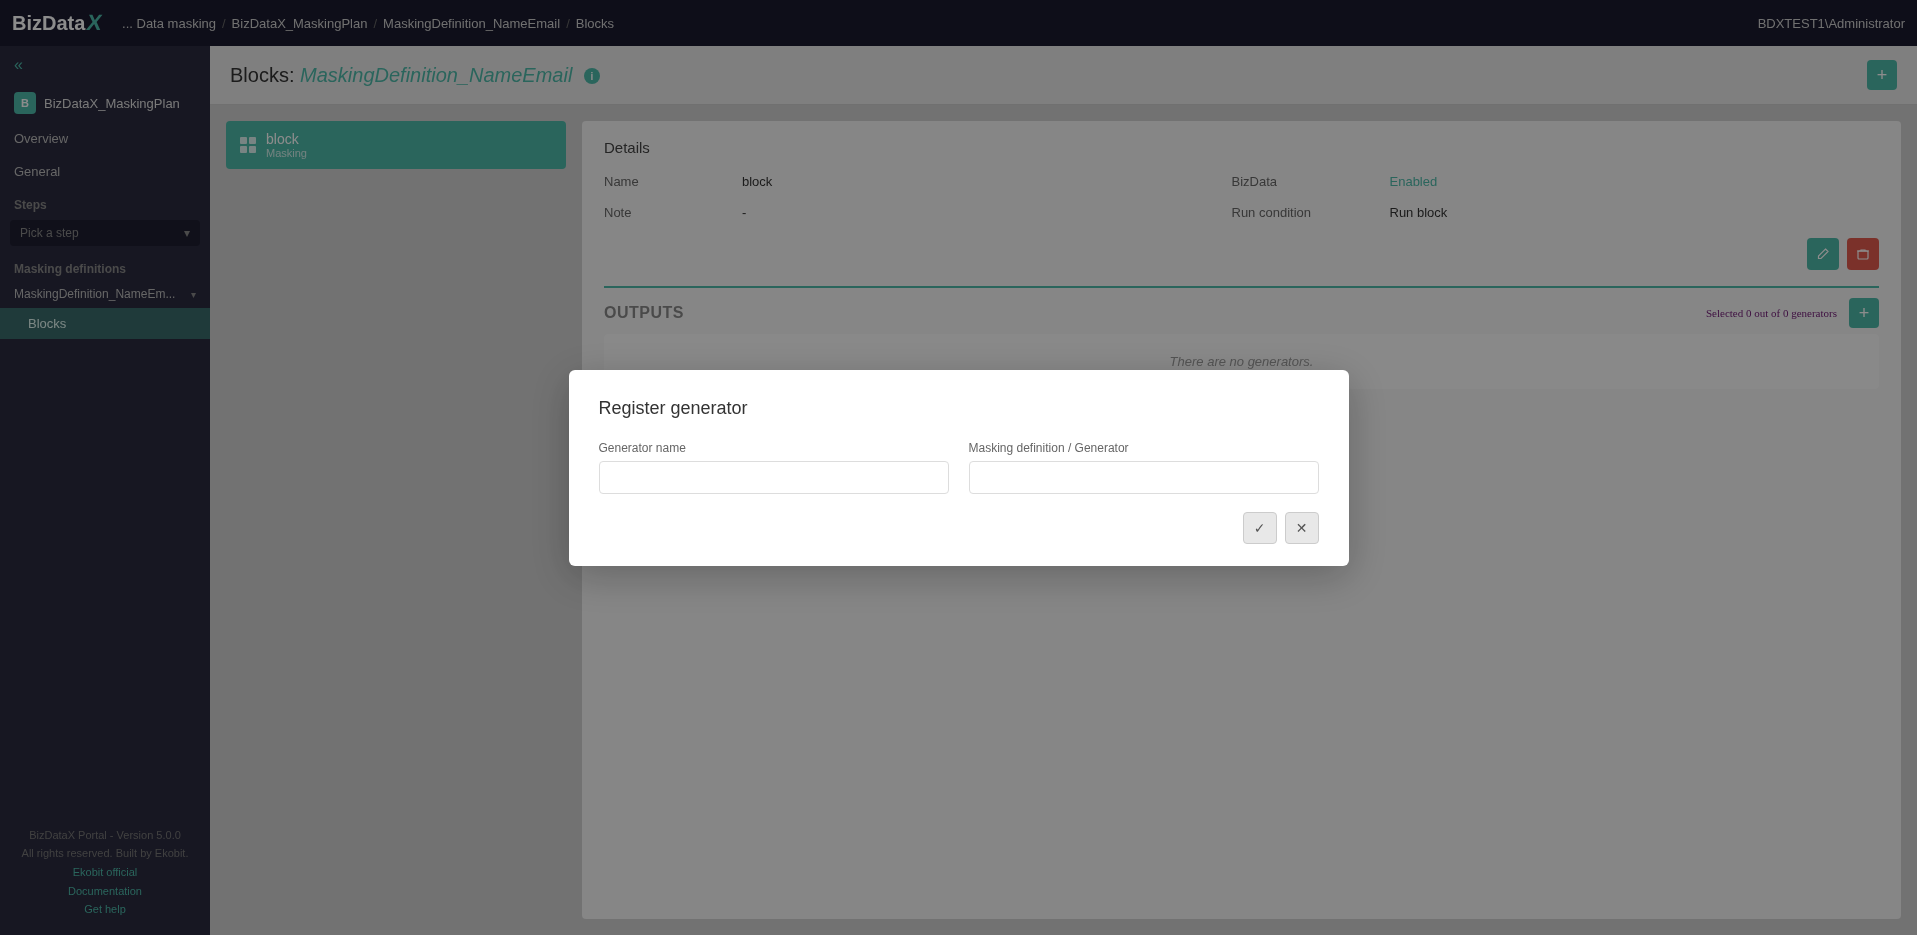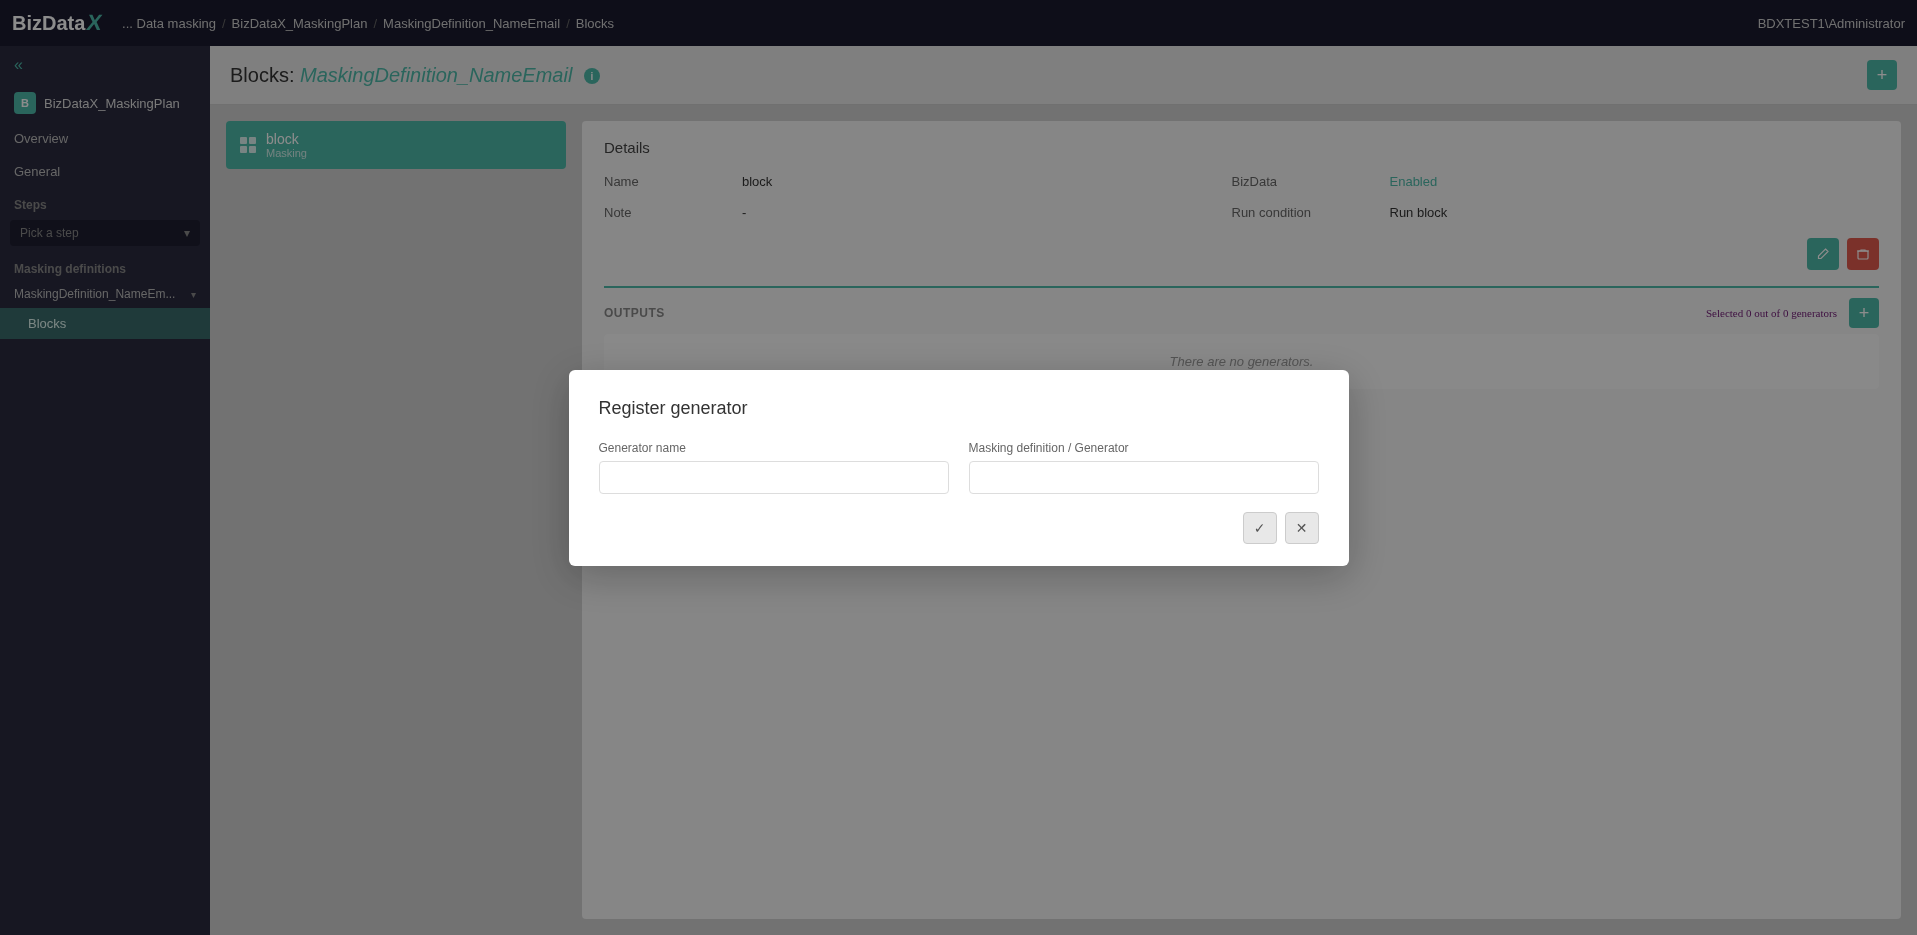--- a/index.html
+++ b/index.html
@@ -306,21 +306,21 @@
     .generators-body {
       padding: 20px;
       text-align: center;
       color: #999;
       font-style: italic;
       font-size: 13px;
       background: #f9f9f9;
       border-radius: 4px;
     }
     .outputs-label {
-      font-size: 12px;
+      font-size: 16px;
       font-weight: 600;
       color: #888;
       letter-spacing: 0.5px;
       text-transform: uppercase;
     }
 
     
     .modal-overlay {
       position: fixed;
       top: 0; left: 0; right: 0; bottom: 0;
@@ -444,20 +444,27 @@
     </div>
 
     <div class="sidebar-masking-label">Masking definitions</div>
     <div class="sidebar-masking-item">
       <span>MaskingDefinition_NameEm...</span>
       <span class="chevron">▾</span>
     </div>
 
     <div class="sidebar-blocks-item">Blocks</div>
 
+    <div class="sidebar-footer">
+      <div>BizDataX Portal - Version 5.0.0</div>
+      <div>All rights reserved. Built by Ekobit.</div>
+      <a>Ekobit official</a>
+      <a>Documentation</a>
+      <a>Get help</a>
+    </div>
   </div>
 
   <div class="content-area">
 
     <div class="content-header">
       <div class="content-header-title">
         <span>Blocks:</span>
         <em>MaskingDefinition_NameEmail</em>
         <span class="info-icon">i</span>
       </div>

